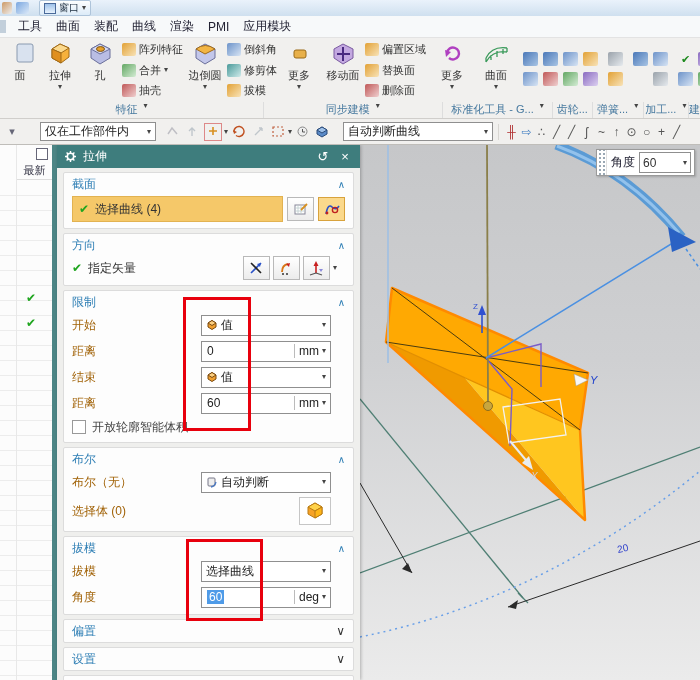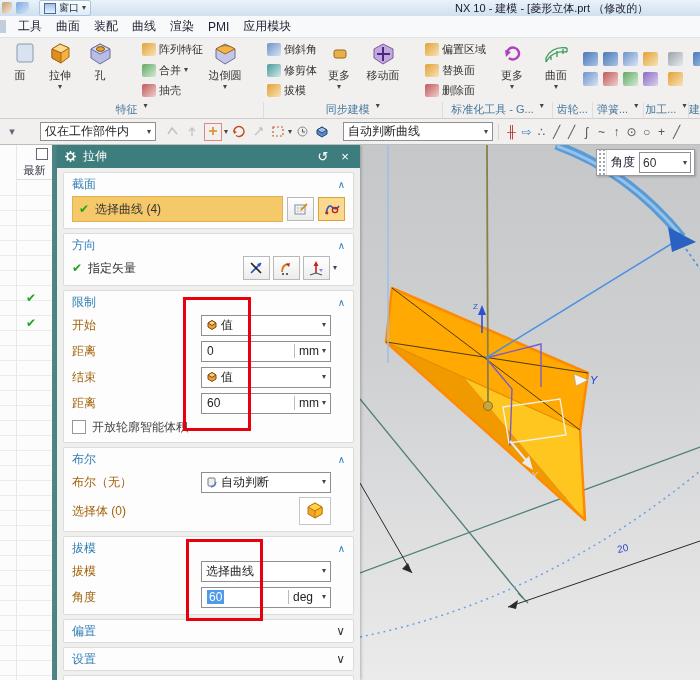--- a/index.html
+++ b/index.html
@@ -21,21 +21,21 @@
     border-bottom:1px solid #e3e3e3;display:flex;align-items:center;gap:14px;padding-left:18px;box-sizing:border-box;}
   .menu-part{position:absolute;left:0;top:4px;width:6px;height:13px;background:#9fb3c6;opacity:.6;}
   .menu-it{color:#223;cursor:default;}
   
   .ribbon{position:absolute;left:0;top:38px;width:700px;height:64px;background:#f1f0ee;display:flex;align-items:stretch;}
   .vsep{width:1px;background:#d8d6d2;margin:4px 2px;}
   .bigbtn{display:flex;flex-direction:column;align-items:center;justify-content:flex-start;padding:2px 3px 0;min-width:34px;}
   .bigbtn .bi{width:27px;height:27px;}
   .bigbtn .bl{font-size:11px;color:#333;white-space:nowrap;margin-top:1px;}
   .stack{display:flex;flex-direction:column;justify-content:space-between;padding:3px 2px;}
-  .sbtn{display:flex;align-items:center;gap:3px;height:17px;font-size:11px;color:#333;white-space:nowrap;margin-left:20px;}
+  .sbtn{display:flex;align-items:center;gap:3px;height:17px;font-size:11px;color:#333;white-space:nowrap;}
   .si{width:14px;height:13px;display:inline-block;border-radius:2px;}
   .partial-big{width:13px;overflow:hidden;}
   .grid{display:grid;grid-template-rows:16px 16px;grid-auto-flow:column;gap:4px 5px;align-content:center;padding:2px 3px;}
   .mi{width:15px;height:14px;border-radius:2px;display:flex;align-items:center;justify-content:center;font-size:10px;}
   .p-blue{background:linear-gradient(135deg,#6d93c9,#d7e4f4);}
   .p-blue2{background:linear-gradient(135deg,#4a78b8,#a8c4e4);}
   .p-green{background:linear-gradient(135deg,#63a763,#d4ecd4);}
   .p-orange{background:linear-gradient(135deg,#e2a135,#f8e3b8);}
   .p-purple{background:linear-gradient(135deg,#8a6ac0,#dcd0f0);}
   .p-red{background:linear-gradient(135deg,#c05858,#f0d0d0);}
@@ -112,21 +112,20 @@
 <div class="screen">
 
   <div class="titlebar">
     <div class="qat-part"></div>
     <div class="qat-ic"></div>
     <div class="win-btn">
       <span class="win-ic"></span>
       <span>窗口</span>
       <span class="dd">▾</span>
     </div>
-    <div class="tb-title">NX 10 - 建模 - [菱形立体.prt （修改的）</div>
   </div>
 
   <div class="menubar">
     <span class="menu-part"></span>
     <span class="menu-it">工具</span>
     <span class="menu-it">曲面</span>
     <span class="menu-it">装配</span>
     <span class="menu-it">曲线</span>
     <span class="menu-it">渲染</span>
     <span class="menu-it">PMI</span>
@@ -613,21 +612,21 @@
           <span class="lbl">拔模</span>
           <div class="combo cmb ctr">
             <span class="cflex">选择曲线</span>
             <span class="dd">▾</span>
           </div>
         </div>
         <div class="row">
           <span class="lbl">角度</span>
           <div class="combo cmb ctr" style="padding:0">
             <span style="padding:0 5px" class="cflex"><span class="selected-text">60</span></span>
-            <span style="border-left:1px solid #bbb;padding:0 4px;display:flex;align-items:center;gap:9px">
+            <span style="border-left:1px solid #bbb;padding:0 4px;display:flex;align-items:center;gap:3px">
               <span>deg</span>
               <span class="dd">▾</span>
             </span>
           </div>
         </div>
       </div>
 
       <div class="bars">
         <div class="sec">
           <span class="sl">偏置</span>

